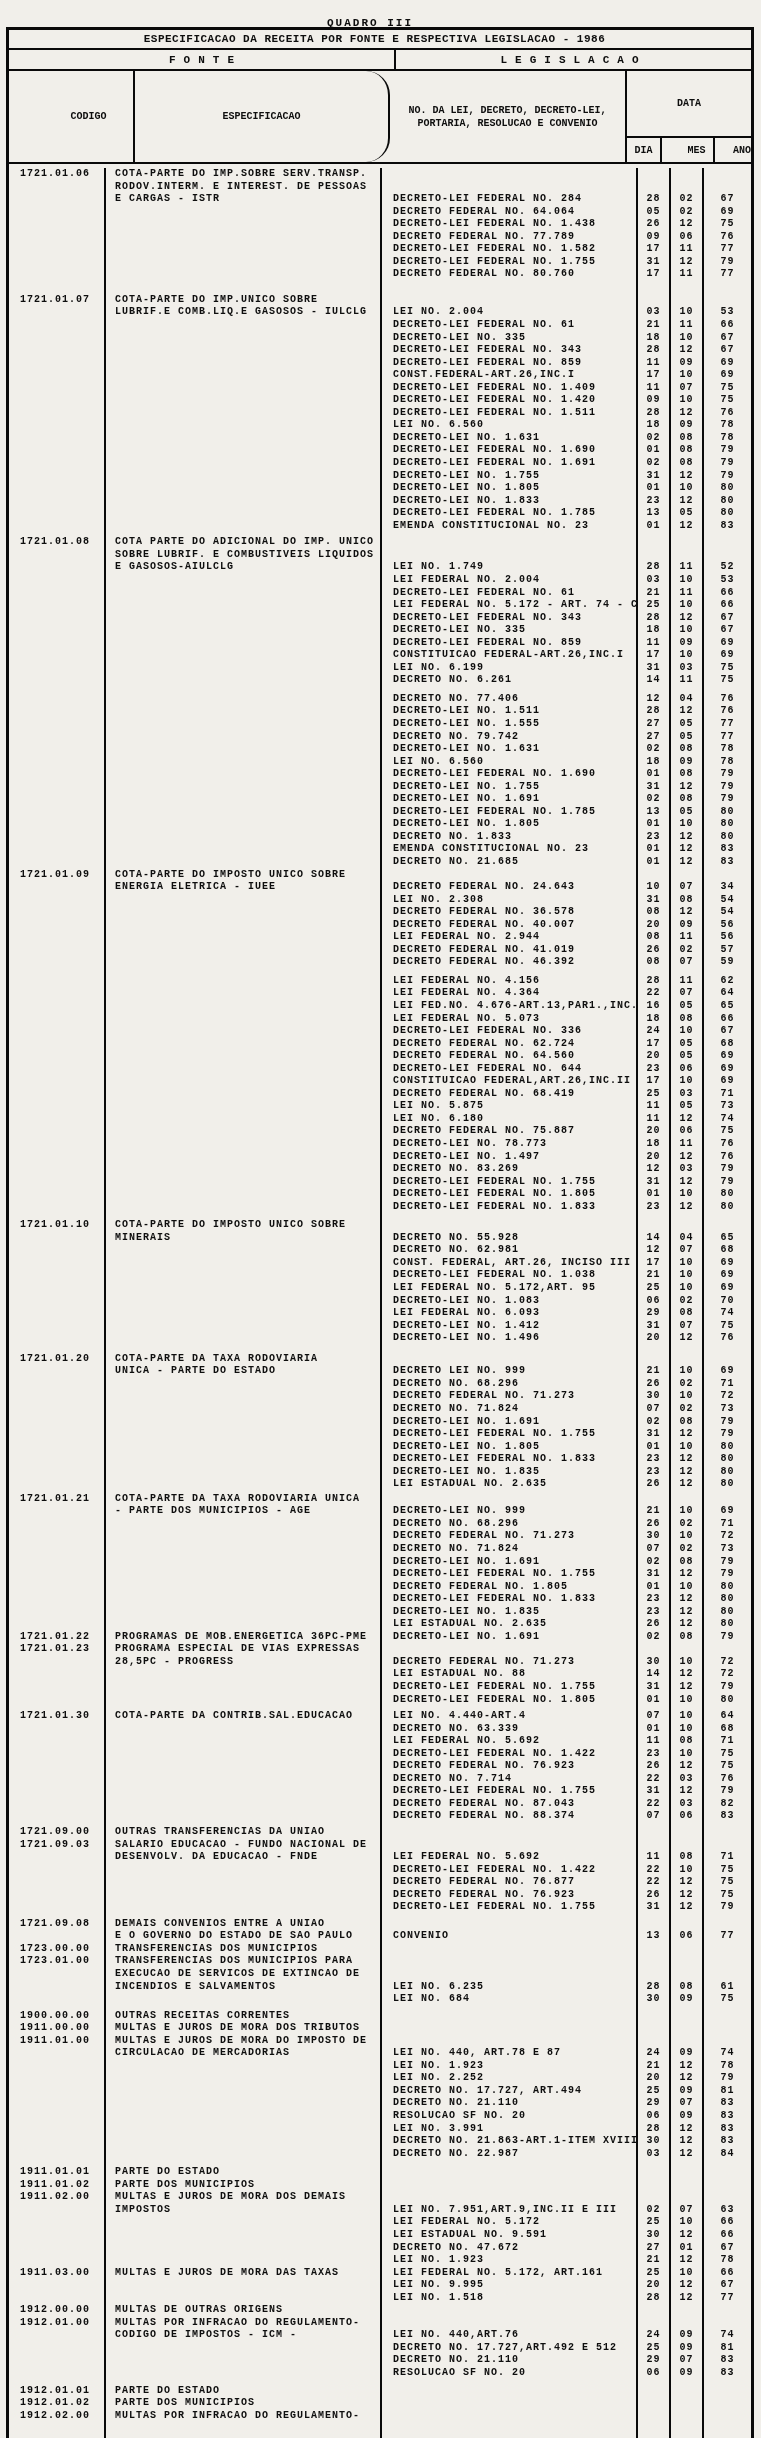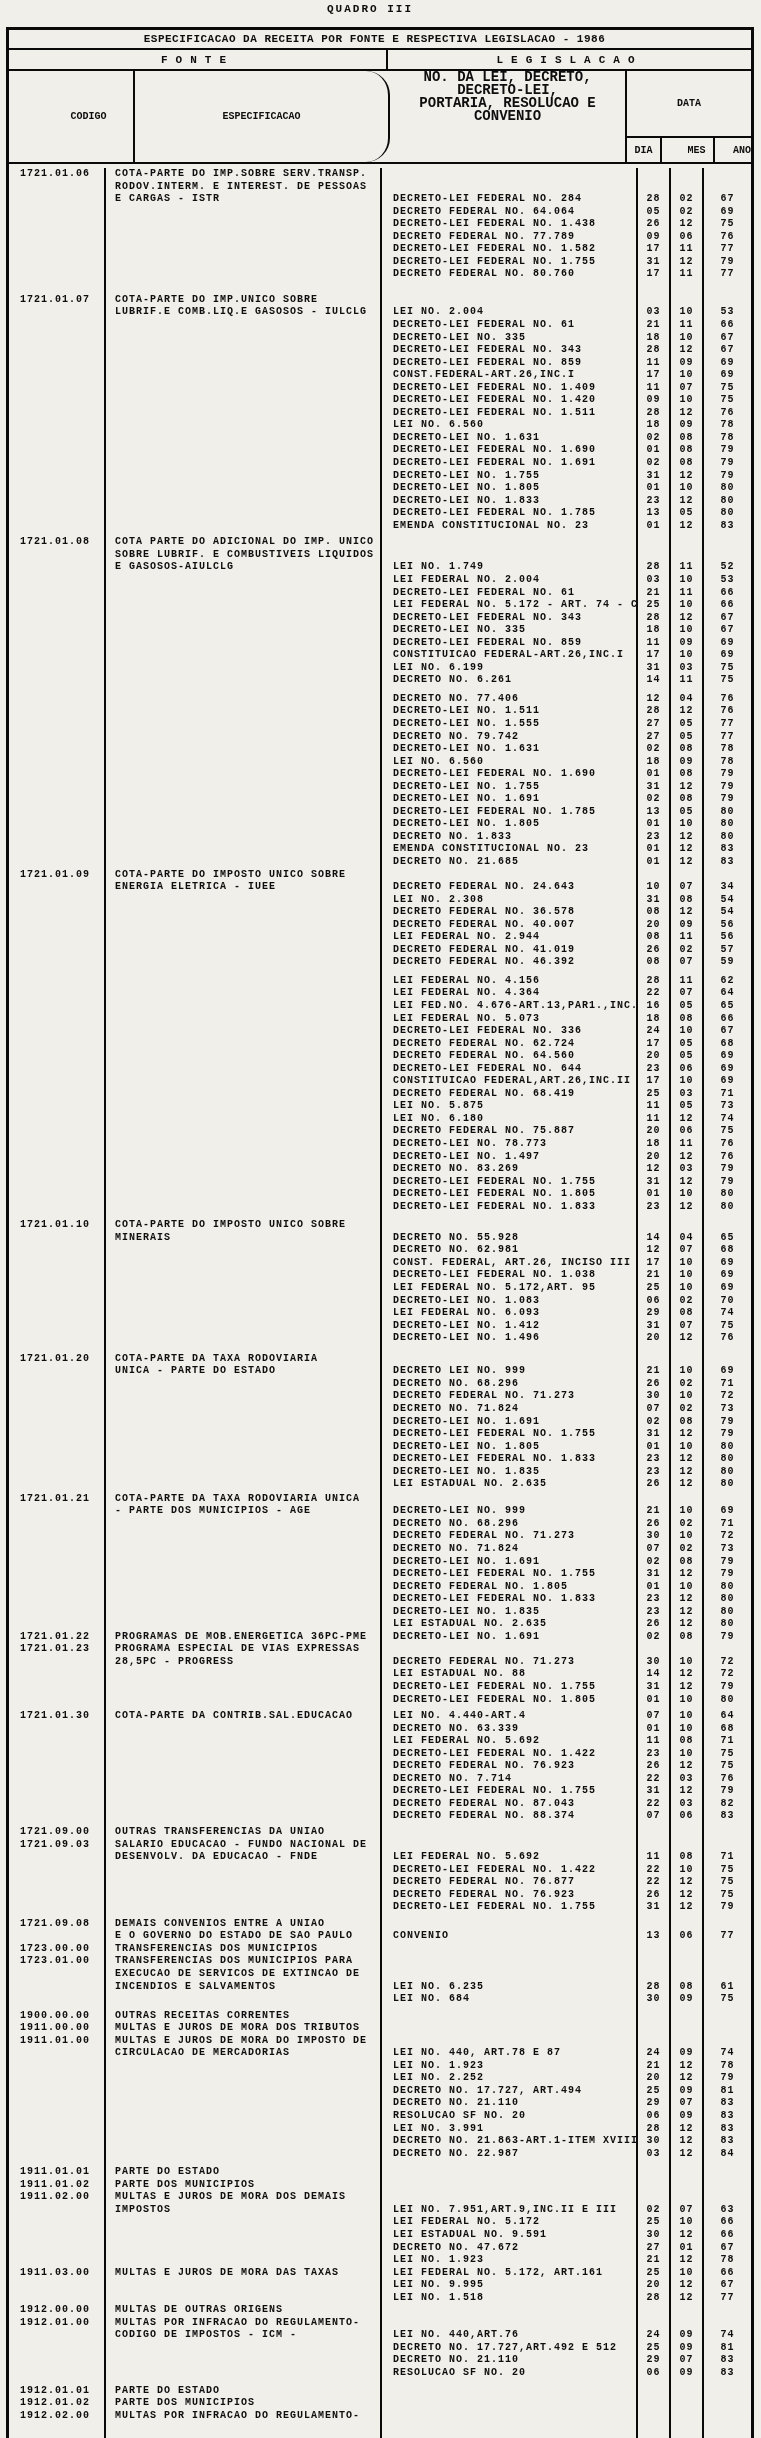--- a/index.html
+++ b/index.html
@@ -5,40 +5,40 @@
   html,body{margin:0;padding:0;}
   body{
     width:761px;height:2438px;overflow:hidden;
     background:#f1efea;
     font-family:"Liberation Mono","DejaVu Sans Mono",monospace;
     font-weight:bold;color:#0e0e0e;
     -webkit-font-smoothing:none;
   }
   .page{position:relative;width:761px;height:2438px;overflow:hidden;}
   .page-title{
-    position:absolute;top:3px;left:0;width:740px;
+    position:absolute;top:17px;left:0;width:740px;
     text-align:center;font-size:11px;letter-spacing:2px;
   }
   .doc-table{
     position:absolute;top:27px;left:6px;width:742px;height:2411px;
     border:3px solid #0a0a0a;border-bottom:none;
     display:flex;flex-direction:column;background:#f1efea;
   }
   .t-title{
     height:18px;border-bottom:2px solid #0a0a0a;
     display:flex;align-items:center;justify-content:center;
     font-size:11px;letter-spacing:0.5px;padding-right:56px;padding-left:45px;
   }
   .t-groups{display:flex;height:19px;border-bottom:2px solid #0a0a0a;}
-  .g-fonte{width:377px;border-right:2px solid #0a0a0a;display:flex;align-items:center;justify-content:center;font-size:11px;letter-spacing:8px;}
+  .g-fonte{width:377px;border-right:2px solid #0a0a0a;display:flex;align-items:center;justify-content:center;font-size:11px;letter-spacing:8px;padding-left:8px;}
   .g-leg{flex:1;display:flex;align-items:center;justify-content:center;font-size:11px;letter-spacing:8px;padding-left:0;}
   .t-cols{display:flex;height:91px;border-bottom:2px solid #0a0a0a;}
   .h-codigo{width:97px;border-right:2px solid #0a0a0a;display:flex;align-items:center;justify-content:center;font-size:10px;margin-left:35px;}
   .h-espec{width:276px;border-right:2px solid #0a0a0a;display:flex;align-items:center;justify-content:center;font-size:10px;border-radius:24px;}
-  .h-lei{width:256px;border-right:2px solid #0a0a0a;display:flex;flex-direction:column;align-items:center;font-size:14px;line-height:13px;text-align:center;}
+  .h-lei{width:256px;border-right:2px solid #0a0a0a;display:flex;flex-direction:column;align-items:center;justify-content:center;font-size:10px;line-height:13px;text-align:center;}
   .h-data{flex:1;display:flex;flex-direction:column;}
   .h-data-label{flex:1;display:flex;align-items:center;justify-content:center;font-size:10px;border-radius:30px;}
   .h-dma{height:24px;border-top:2px solid #0a0a0a;display:flex;font-size:10px;gap:18px;}
   .h-dia,.h-mes{width:33px;border-right:2px solid #0a0a0a;display:flex;align-items:center;justify-content:center;}
   .h-ano{flex:1;display:flex;align-items:center;justify-content:center;}
   .t-body{flex:1;display:flex;flex-direction:column;padding-top:4px;}
   .row{display:flex;height:12.55px;line-height:12.55px;font-size:10px;letter-spacing:1px;flex:none;}
   .row.spacer{font-size:0;}
   .row.filler{flex:1;height:auto;}
   .cell{overflow:hidden;white-space:nowrap;}

